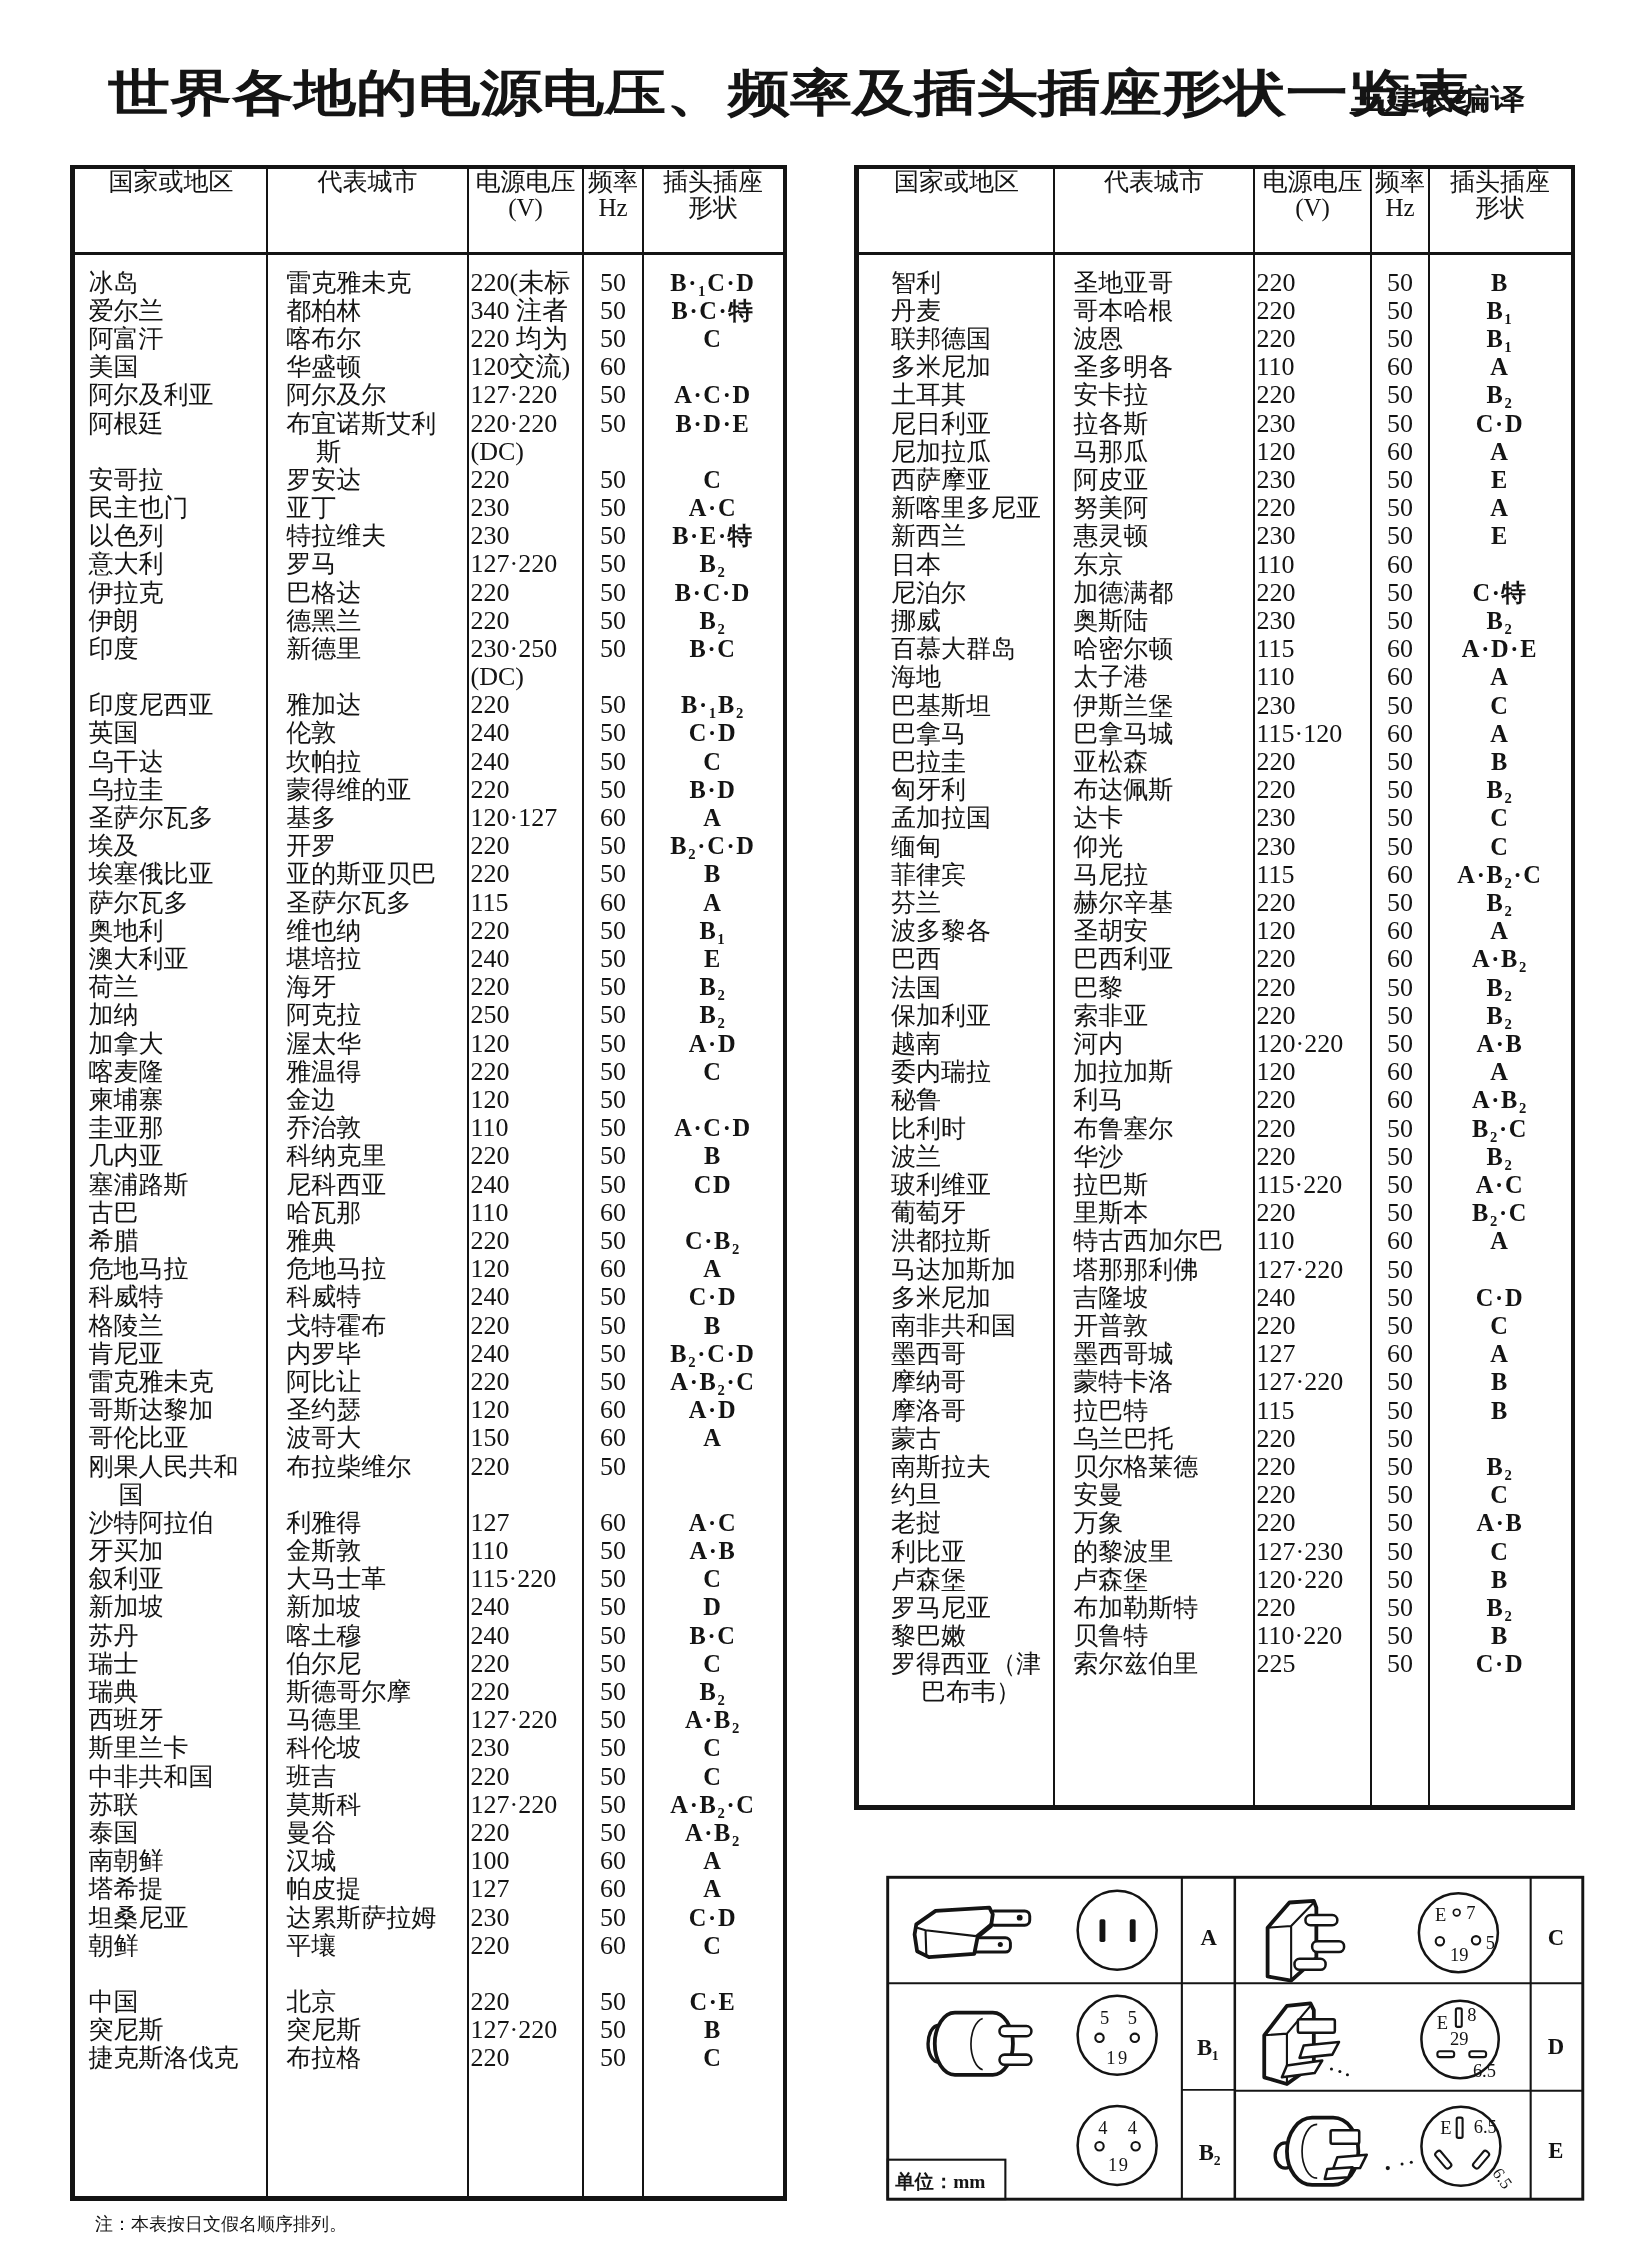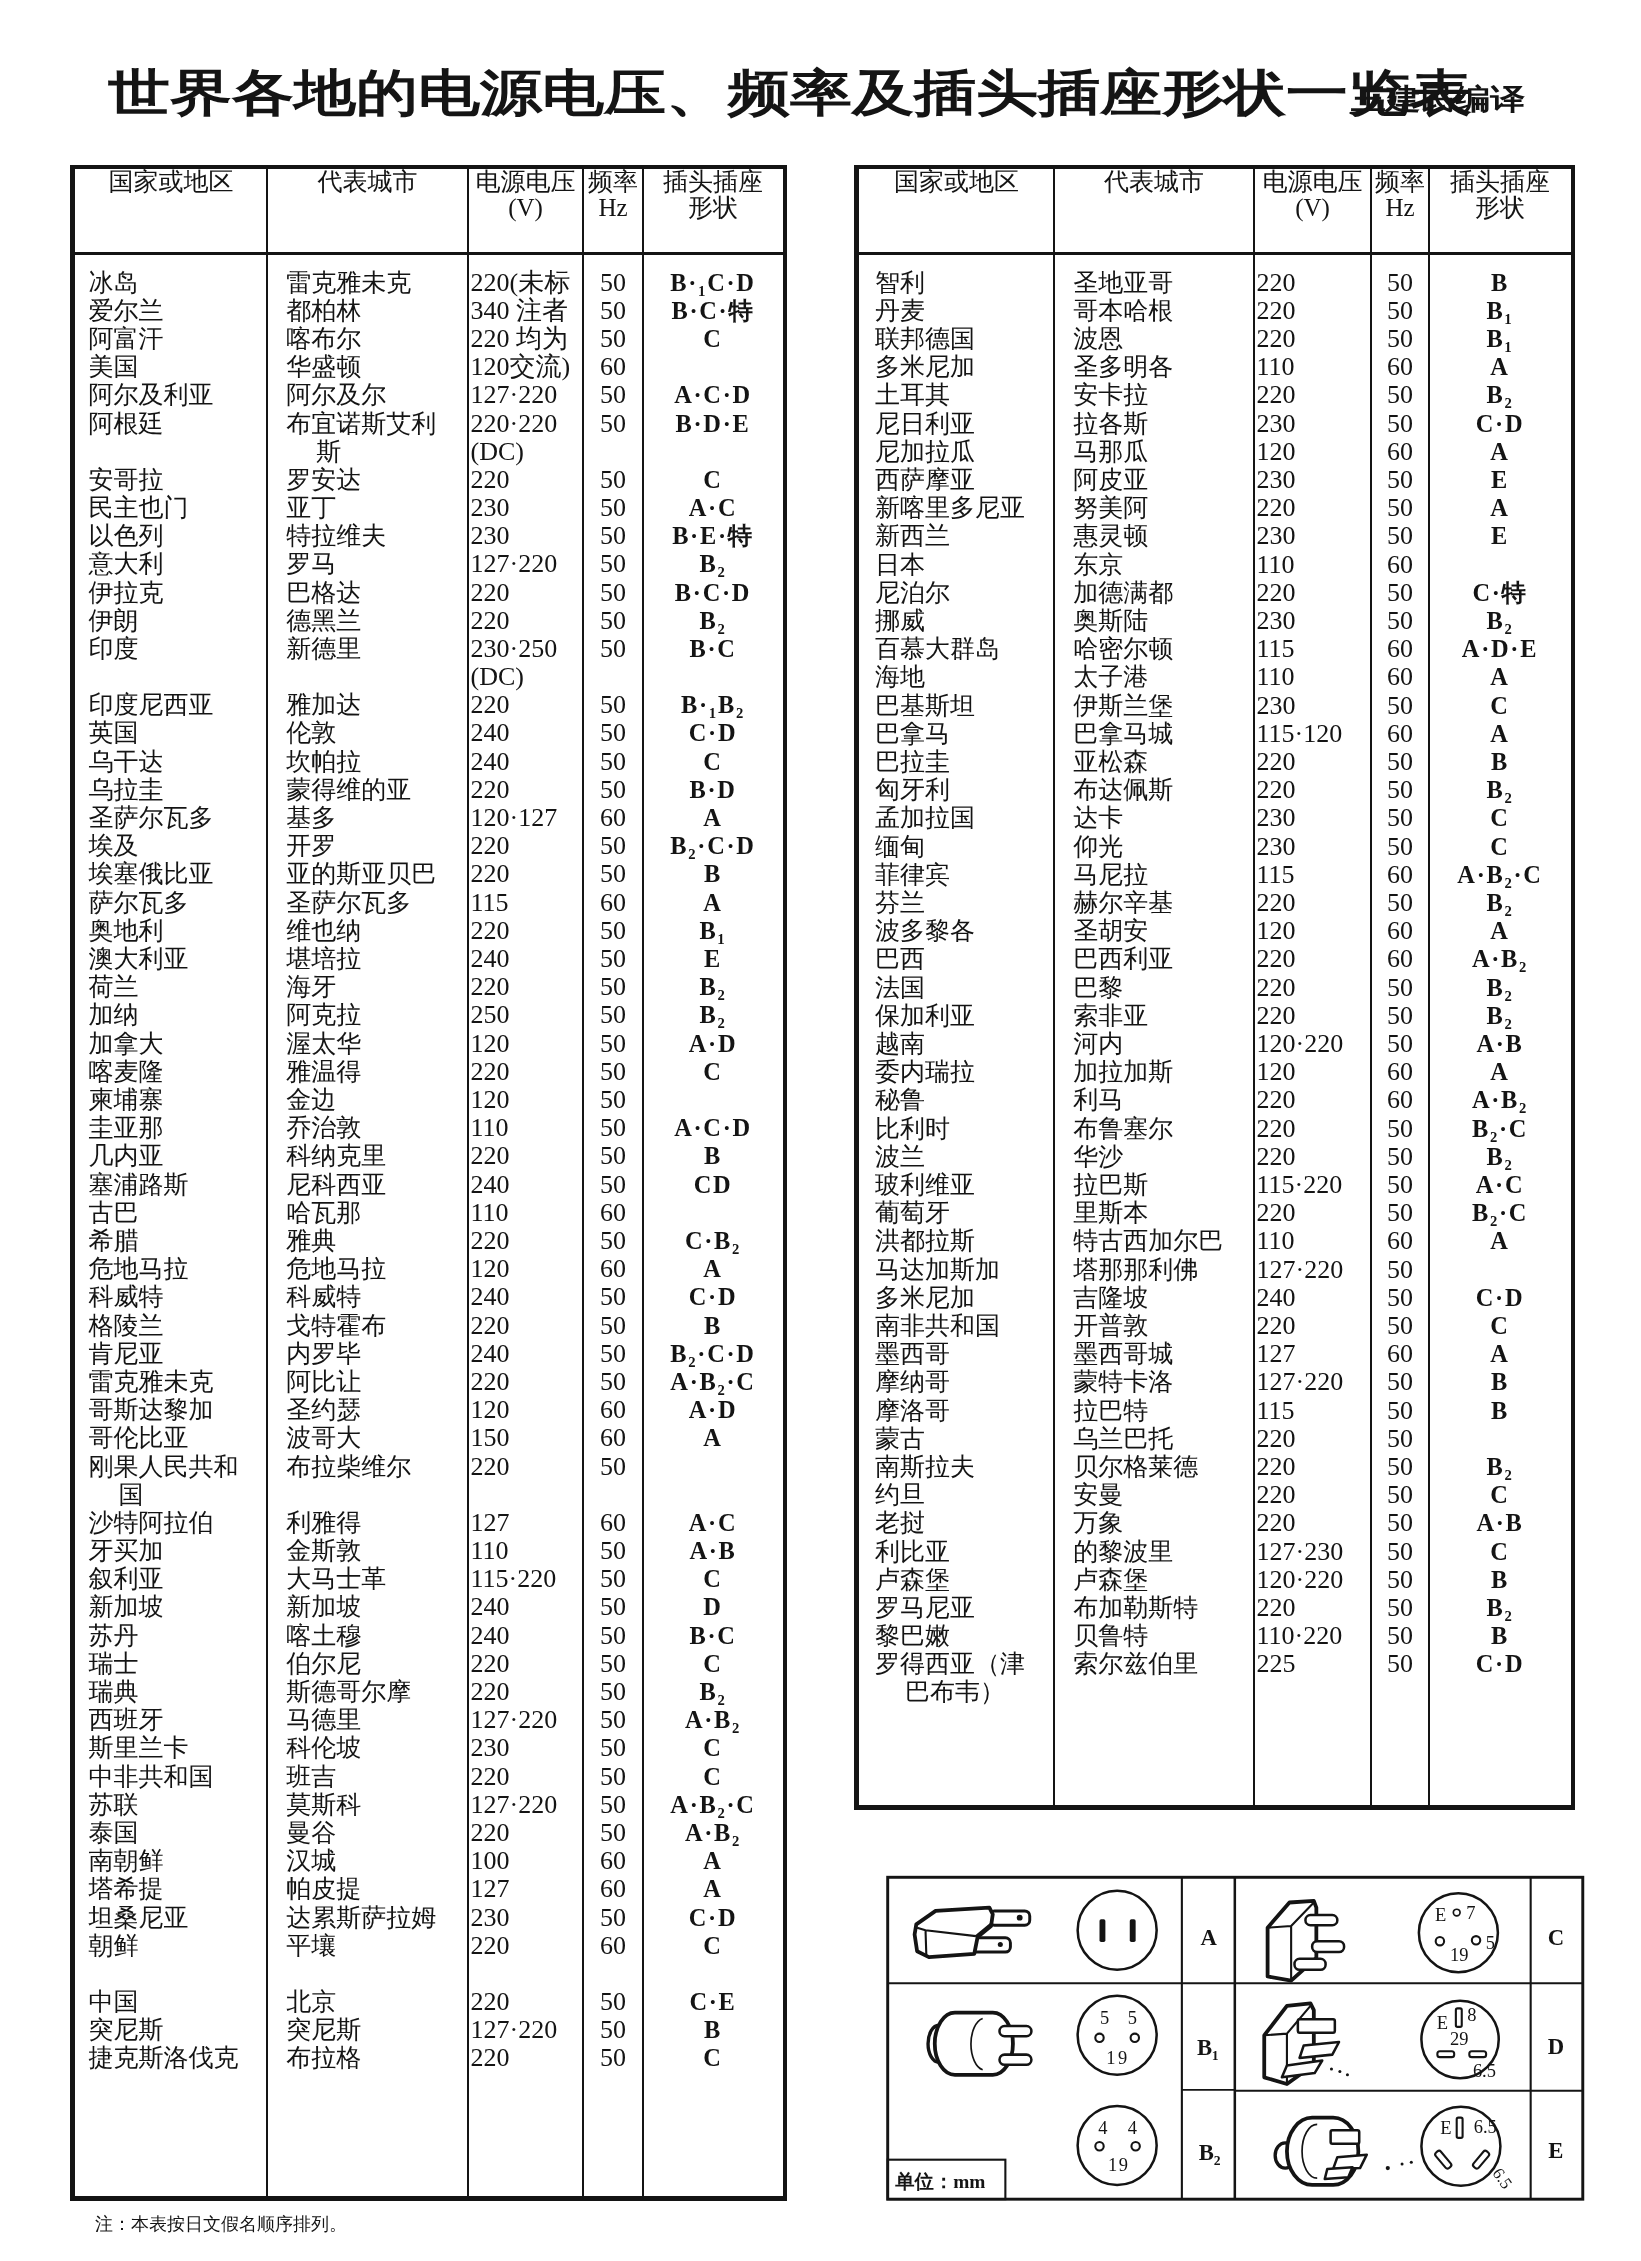--- a/index.html
+++ b/index.html
@@ -15,21 +15,21 @@
     .d2{left:calc(var(--c1) + var(--c2) - 0.8px)}
     .d3{left:calc(var(--c1) + var(--c2) + var(--c3) - 0.8px)}
     .d4{left:calc(var(--c1) + var(--c2) + var(--c3) + var(--c4) - 0.8px)}
     .thead{display:grid;grid-template-columns:var(--c1) var(--c2) var(--c3) var(--c4) 1fr;height:86px;border-bottom:3.4px solid #141414;position:relative}
     .th{display:flex;flex-direction:column;align-items:center;justify-content:flex-start;font-size:25px;line-height:26px;white-space:nowrap}
     .th .unit{font-family:"Liberation Serif",serif;font-size:25px}
     .tbody{padding-top:14.3px;position:relative}
     .group+.group{margin-top:1px}
     .row{display:grid;grid-template-columns:var(--c1) var(--c2) var(--c3) var(--c4) 1fr;min-height:28px;line-height:28px;font-size:25px}
     .c-country{padding-left:13.5px}
-    .tbl-right .c-country{padding-left:16px}
+    .tbl-right .c-country{padding-left:32px}
     .c-city{padding-left:19.3px}
     .c-voltage{padding-left:2.5px;padding-right:3.4px;font-family:"Liberation Serif",serif;font-size:26px;white-space:nowrap}
     .c-voltage .note{display:block;}
     .c-freq{text-align:center;font-family:"Liberation Serif",serif;font-size:26px}
     .c-plug{text-align:center;font-family:"Liberation Serif",serif;font-weight:bold;font-size:24.4px;letter-spacing:1.7px;white-space:nowrap}
     .wrap{display:block;max-width:6.5em;padding-left:1.2em;text-indent:-1.2em}
     .footnote{position:absolute;left:95px;top:2209px;font-size:18px;line-height:30px;white-space:nowrap}
     .diagram{position:absolute;left:875px;top:1863px;width:723px;height:353px}
     .diagram text{font-family:"Liberation Serif",serif}
   </style>

